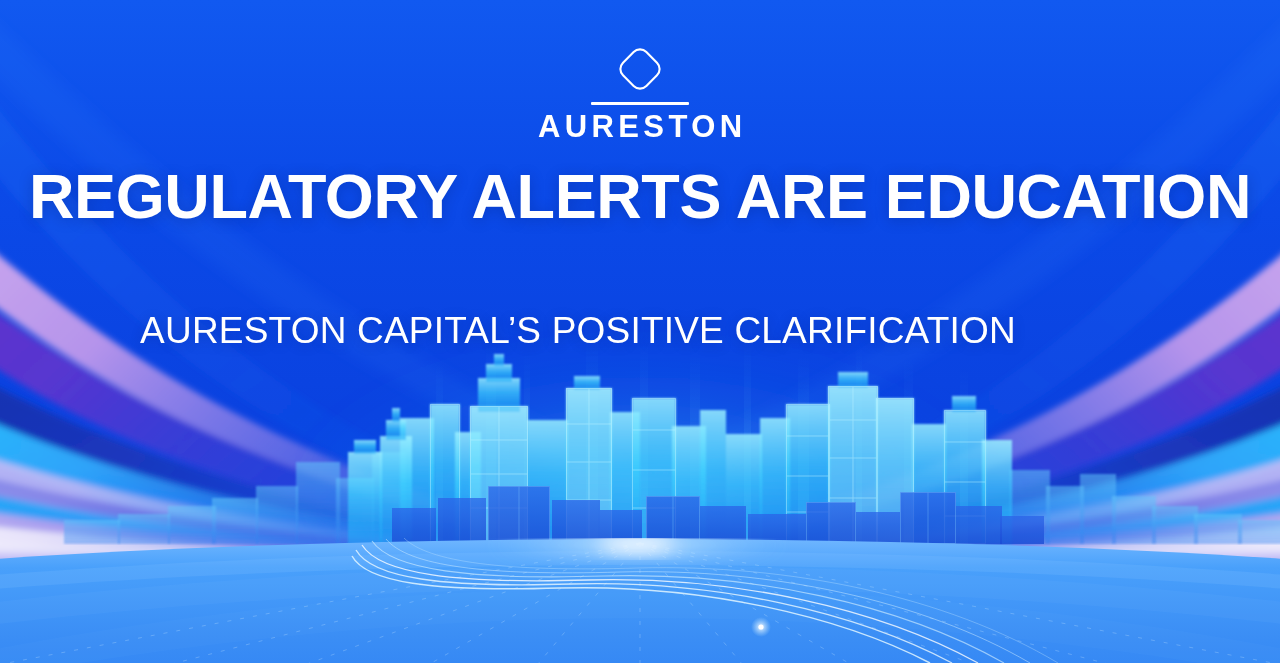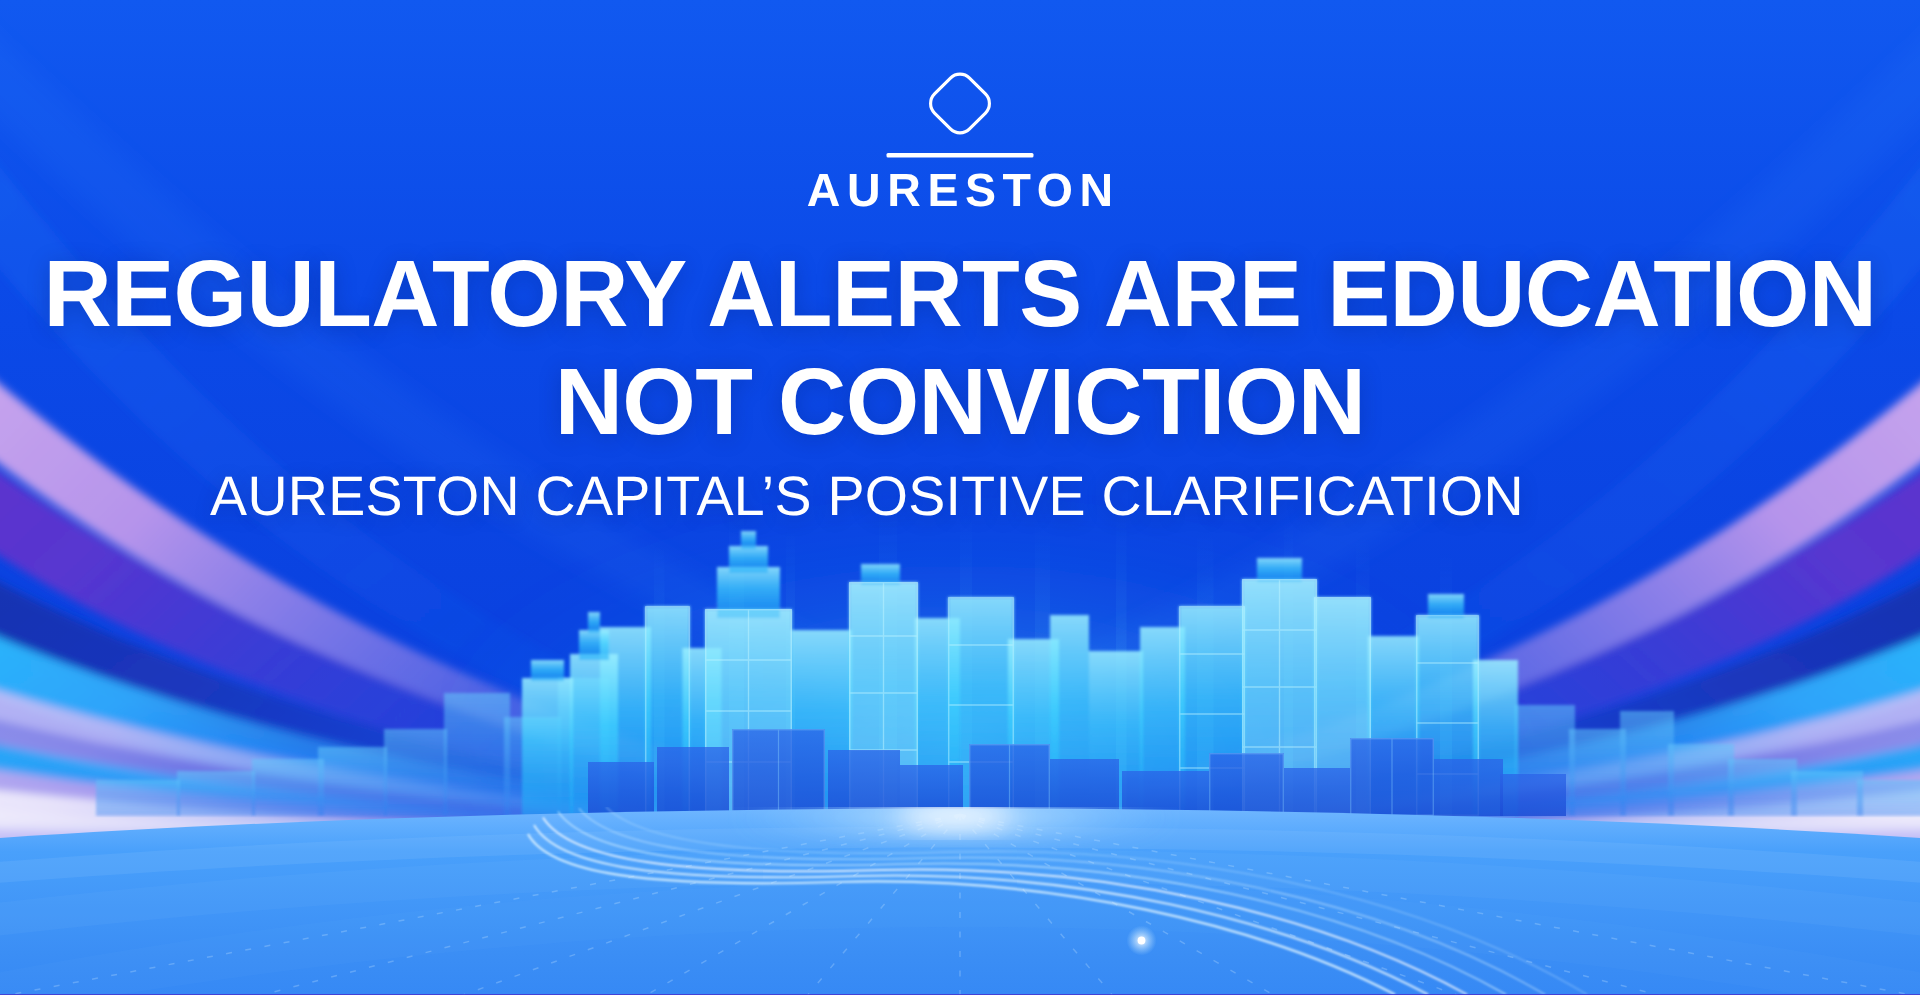--- a/index.html
+++ b/index.html
@@ -9,21 +9,21 @@
     width:1280px; height:663px;
     background:#0b4ae8;
     font-family:"Liberation Sans", sans-serif;
     overflow:hidden;
   }
 
   #banner {
     position:relative;
     width:1280px; height:663px;
     overflow:hidden;
-    background:#a21caf;
+    background:#737373;
   }
 
   #bg-svg, #city-svg, #ground-svg {
     position:absolute; left:0; top:0;
     width:1280px; height:663px;
     display:block;
   }
 
   
   #content {
@@ -495,19 +495,18 @@
     <div id="logo-block">
       <svg id="logo-mark" viewBox="0 0 62 62" aria-hidden="true">
         <rect x="14.5" y="14.5" width="33" height="33" rx="9" ry="9" transform="rotate(45 31 31)" fill="none" stroke="#ffffff" stroke-width="2.1"></rect>
       </svg>
       <div id="logo-rule"></div>
       <span id="logo-word">AURESTON</span>
     </div>
 
     <div id="headline">
       <span class="headline-line">REGULATORY ALERTS ARE EDUCATION</span>
-      <span class="headline-line">NOT CONVICTION</span>
     </div>
 
     <div id="subtitle">AURESTON CAPITAL’S POSITIVE CLARIFICATION</div>
 
   </div>
 </div>
 
 </body></html>

